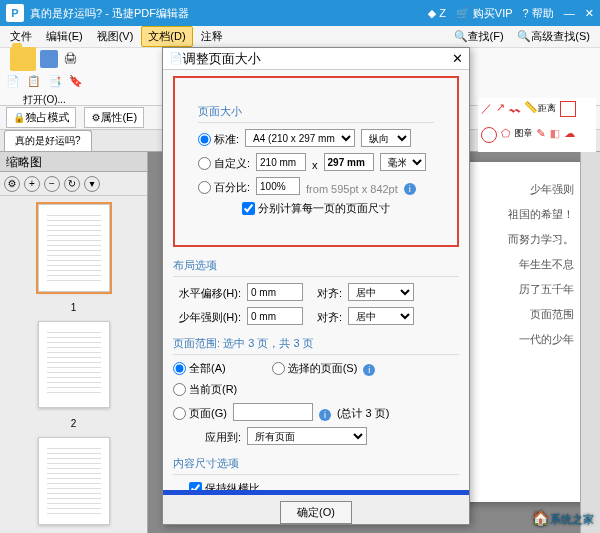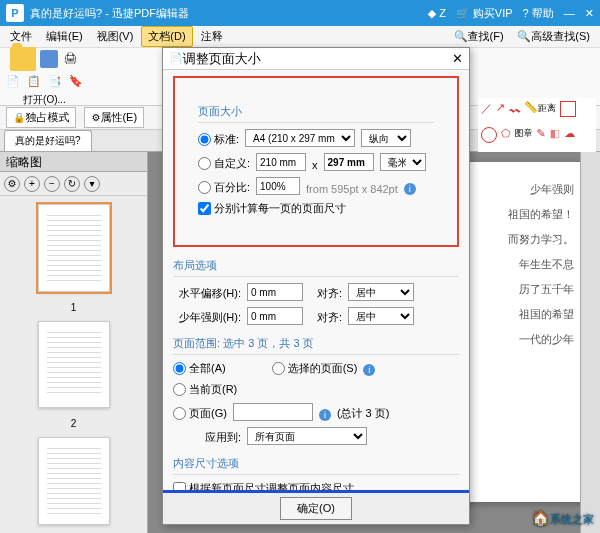--- a/index.html
+++ b/index.html
@@ -44,21 +44,21 @@
 .dlg-title .x{cursor:pointer;font-size:13px}
 .dlg-body{flex:1;padding:6px 10px;overflow:auto}
 .section{margin-bottom:8px}
 .sec-title{color:#3a7ab8;font-size:11px;padding:3px 0;border-bottom:1px solid #ddd;margin-bottom:6px}
 .hl{border:2px solid #d43;padding:23px;margin-bottom:8px}
 .row{display:flex;align-items:flex-end;gap:6px;margin-bottom:6px;font-size:10px}
 .row label{display:flex;align-items:center;gap:3px}
 .row .lbl{width:68px;text-align:right}
 input[type=text],select{border:1px solid #999;padding:1px 3px;font-size:10px;height:18px;background:#fff}
 input[type=radio],input[type=checkbox]{margin:0}
-.dlg-foot{height:34px;border-top:3px solid #1d4ed8;display:flex;align-items:center;justify-content:center;gap:14px;background:#eee}
+.dlg-foot{height:34px;border-top:5px solid #1d4ed8;display:flex;align-items:flex-end;justify-content:center;gap:14px;background:#eee}
 .dlg-foot button{padding:3px 16px;border:1px solid #888;background:#f5f5f5;cursor:pointer;font-size:11px}
 .shape-panel{position:absolute;right:4px;top:50px;width:118px;height:54px;background:#fff;display:flex;flex-wrap:wrap;gap:4px;padding:3px;z-index:5}
 .shp{width:16px;height:16px;border:1px solid #d33}
 .shp.circ{border-radius:50%}
 .watermark{position:absolute;right:6px;bottom:6px;color:#0369a1;font-size:14px;z-index:20;text-shadow:0 0 3px #000}
 .info-ico{display:inline-block;width:12px;height:12px;border-radius:50%;background:#4a90d9;color:#fff;text-align:center;line-height:12px;font-size:9px}
 </style>
 </head>
 <body>
 
@@ -148,21 +148,21 @@
         </div>
     </div>
   </div>
   <div class="content">
     <div class="page">
       <p>少年强则</p>
         <p>祖国的希望！</p>
         <p>而努力学习。</p>
       <p>年生生不息</p>
         <p>历了五千年</p>
-        <p>祖国的希望</p>
+        <p>页面范围</p>
       <p>一代的少年</p>
     </div>
   </div>
   <div class="side-strip"></div>
 </div>
 
 <div class="dialog">
   <div class="dlg-title">
     <span>📄</span>
     <span class="t">调整页面大小</span>
@@ -192,21 +192,21 @@
       <div class="row">
         <label>
             <input type="radio" style="">
             <span>百分比:</span>
           </label>
         <input type="text" style="width: 44px;" value="100%">
         <span style="color:#888">from 595pt x 842pt</span>
         <span class="info-ico">i</span>
       </div>
       <div class="row">
-        <label style="">
+        <label style="margin-left:44px">
             <input type="checkbox" checked="" style="">
             <span>分别计算每一页的页面尺寸</span>
           </label>
       </div>
     </div>
 
     <div class="section">
       <div class="sec-title">布局选项</div>
       <div class="row">
         <span class="lbl">水平偏移(H):</span>
@@ -251,26 +251,20 @@
         <span>(总计 3 页)</span>
       </div>
       <div class="row">
         <span class="lbl">应用到:</span>
         <select style="width:120px"><option>所有页面</option></select>
       </div>
     </div>
 
     <div class="section">
       <div class="sec-title">内容尺寸选项</div>
-      <div class="row">
-          <label>
-            <input type="checkbox" style="">
-            <span>根据新页面尺寸调整页面内容尺寸</span>
-          </label>
-        </div>
       <div class="row" style="margin-left:16px">
           <label>
             <input type="checkbox" checked="" style="">
             <span>保持纵横比</span>
           </label>
         </div>
       <div class="row" style="margin-left:16px">
           <label>
             <span>缩放批注和表单字段</span>
           </label>

